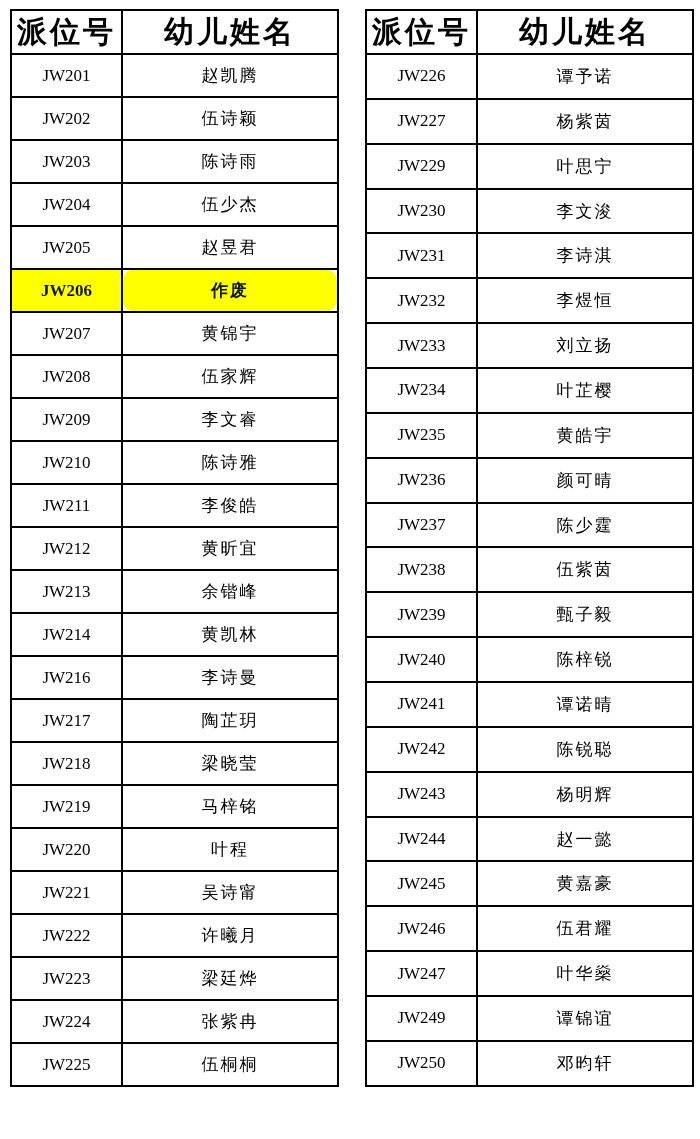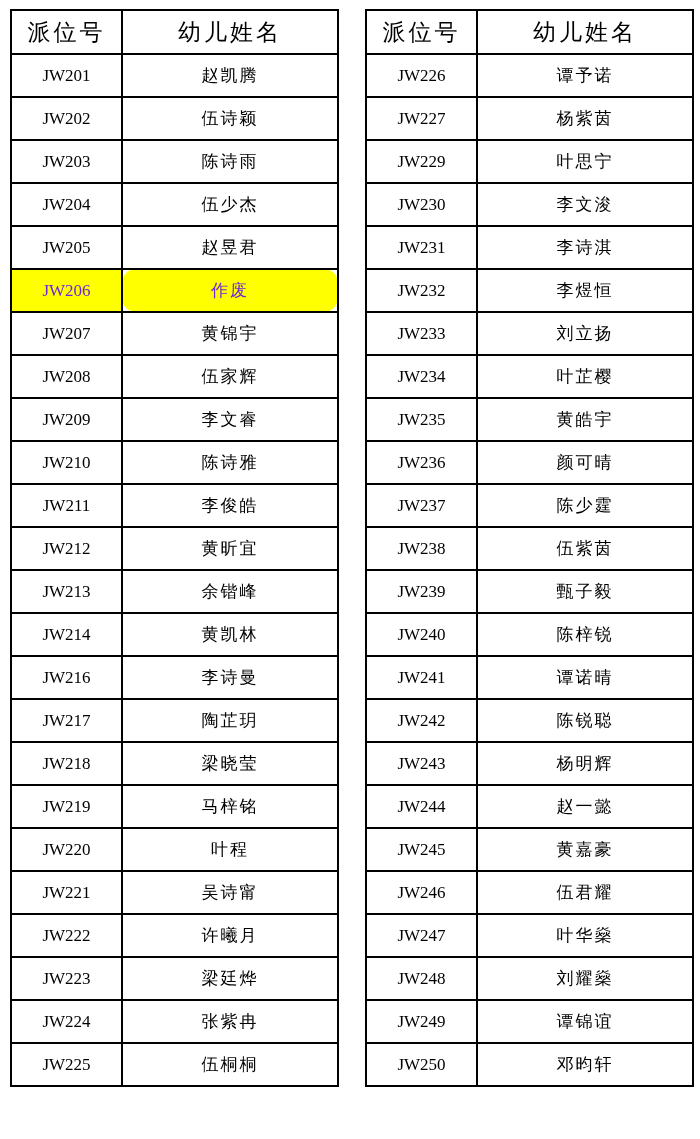--- a/index.html
+++ b/index.html
@@ -29,37 +29,37 @@
   table.roster td {
     border: 2px solid #000000;
     text-align: center;
     vertical-align: middle;
     padding: 0;
     overflow: hidden;
     white-space: nowrap;
   }
   table.roster th {
     height: 42px;
-    font-size: 23px;
-    font-weight: normal;
+    font-size: 30px;
+    font-weight: bold;
     letter-spacing: 3px;
   }
   table.roster td {
     height: 41px;
     font-size: 17px;
     font-weight: normal;
   }
   table.roster td.name-cell {
     letter-spacing: 2px;
     border-radius: 14px;
   }
   table.roster tr.void td {
     background: #ffff00;
-    color: #6d28d9;
-    font-weight: normal;
+    color: #0f172a;
+    font-weight: bold;
   }
 </style>
 </head>
 <body>
 
 <div class="wrap">
 
   <table class="roster">
     <colgroup>
         <col class="c-id">
@@ -261,24 +261,20 @@
         </tr>
         <tr>
           <td>JW246</td>
           <td class="name-cell">伍君耀</td>
         </tr>
         <tr>
           <td>JW247</td>
           <td class="name-cell">叶华燊</td>
         </tr>
         <tr>
-          <td>JW248</td>
-          <td class="name-cell">刘耀燊</td>
-        </tr>
-        <tr>
           <td>JW249</td>
           <td class="name-cell">谭锦谊</td>
         </tr>
         <tr>
           <td>JW250</td>
           <td class="name-cell">邓昀轩</td>
         </tr>
       </tbody>
   </table>
 

